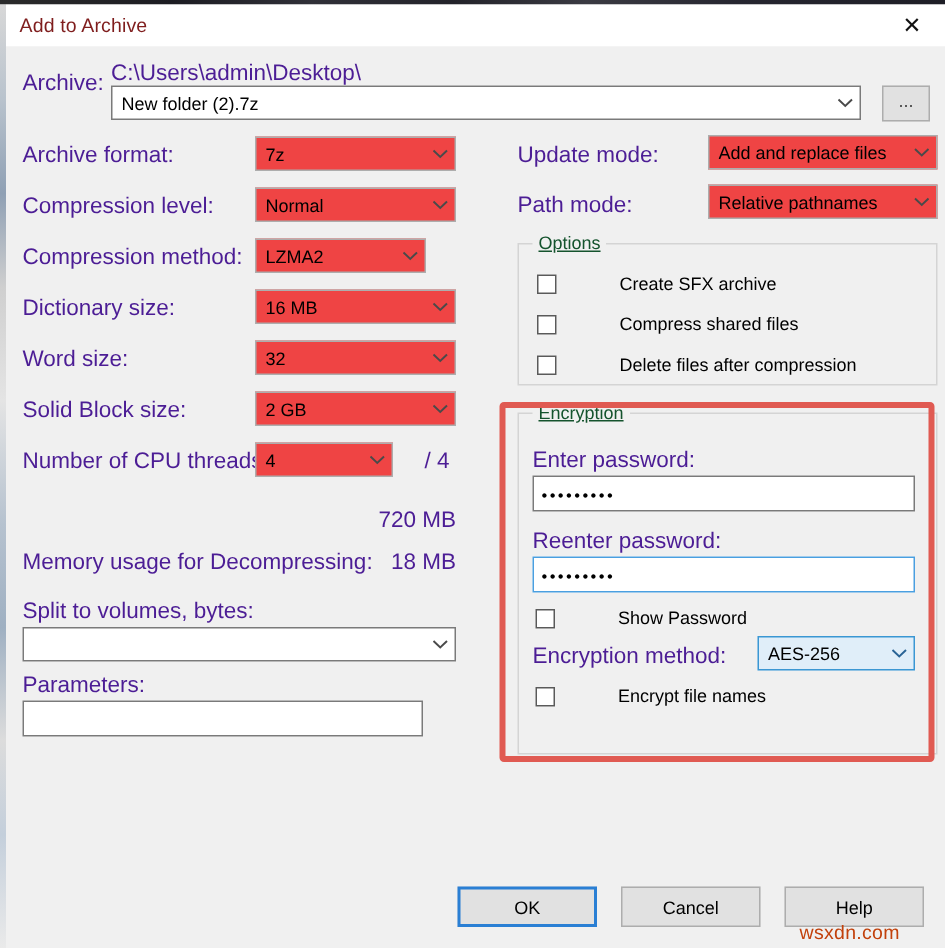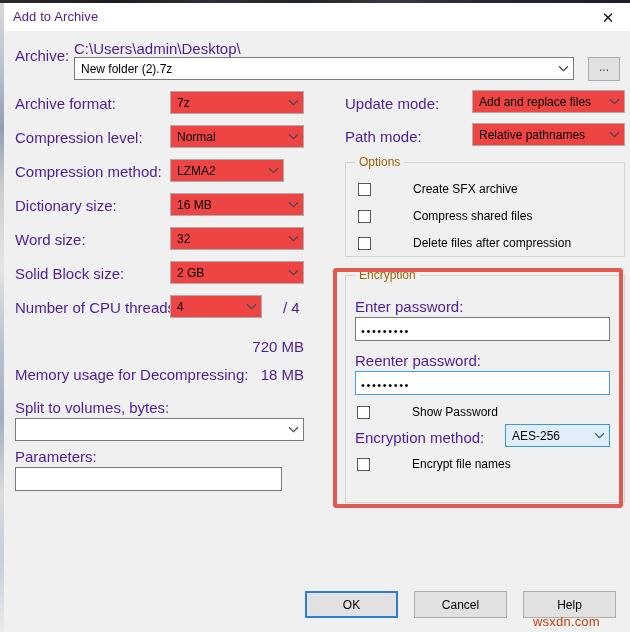--- a/index.html
+++ b/index.html
@@ -33,21 +33,21 @@
                 #dcdcdc 78%,#c4cfdb 88%,#eaeaea 100%);
   }
 
   
   .titlebar {
     position: absolute; left: 4px; top: 3px; right: 0; height: 28px;
     background: #ffffff;
   }
   .titlebar-text {
     position: absolute; left: 9px; top: 6px;
-    font-size: 13px; color: #4c1d95;
+    font-size: 13px; color: #7f1d1d;
     font-family: "Liberation Sans", sans-serif;
     letter-spacing: 0.1px;
   }
   .close-btn {
     position: absolute; right: 0px; top: 0px; width: 44px; height: 28px;
     display: flex; align-items: center; justify-content: center;
     font-size: 15px; color: #121212; line-height: 1;
     cursor: default;
   }
   .client {
@@ -127,22 +127,23 @@
   .group {
     position: absolute;
     border: 1px solid #d4d4d4;
     background: transparent;
   }
   .group-title {
     position: absolute;
     top: -8px; left: 9px;
     background: #f0f0f0;
     padding: 0 4px;
-    font-size: 12px; color: #a16207;
+    font-size: 12px; color: #14532d;
     line-height: 14px;
+    text-decoration: underline;
   }
 
   
   .cb-row {
     position: absolute;
     display: flex; align-items: center;
     cursor: default;
     gap: 36px;
   }
   .cb-box {

